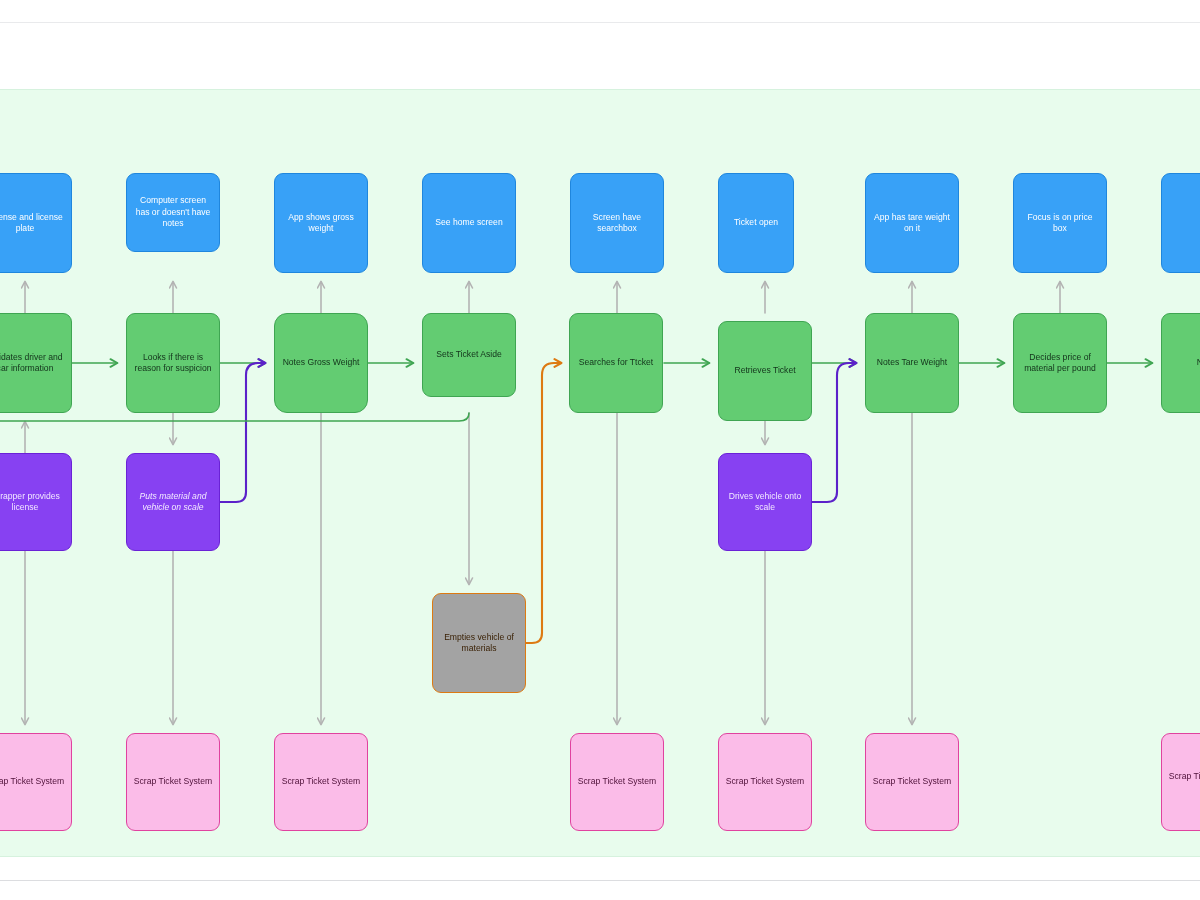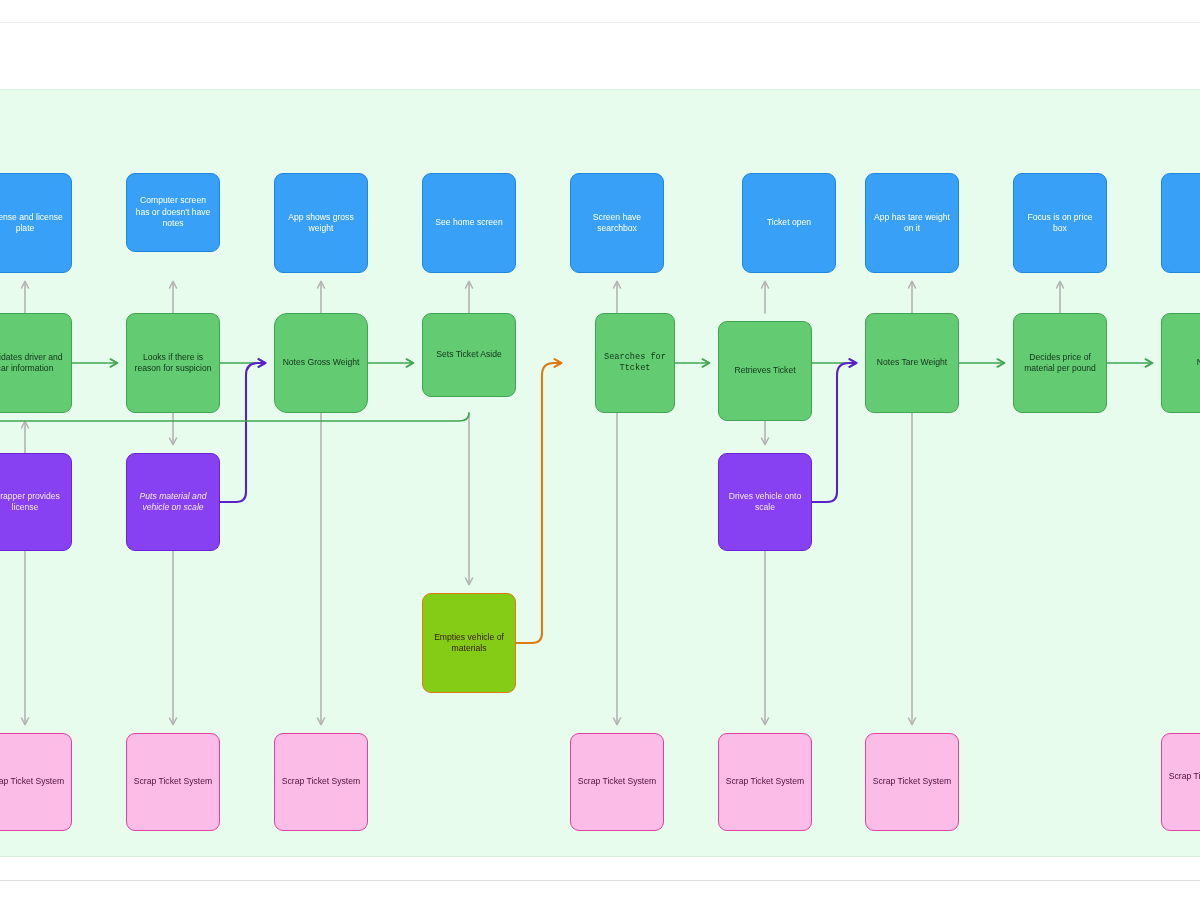--- a/index.html
+++ b/index.html
@@ -81,24 +81,25 @@
     color: #13331b;
     font-size: 8.6px;
   }
   .n-customer {            
     background: #8741f2;
     border: 1.5px solid #6a22d6;
     color: #f3e9ff;
     font-size: 8.6px;
   }
   .n-action {              
-    background: #84cc16;
+    background: #a3a3a3;
     border: 1.5px solid #dd7a12;
     color: #3a2105;
     font-size: 8.6px;
+    margin-left: 10px;
   }
   .n-system {              
     background: #fbbce8;
     border: 1.5px solid #e martin;
     border: 1.5px solid #e0429f;
     color: #4e1038;
     font-size: 8.6px;
   }
 </style>
 </head>
@@ -170,21 +171,21 @@
       </div>
       <div class="node n-evidence" style="left: 274px; top: 173px; width: 94px; height: 100px;">
         <span>App shows gross weight</span>
       </div>
       <div class="node n-evidence" style="left: 422px; top: 173px; width: 94px; height: 100px;">
         <span>See home screen</span>
       </div>
       <div class="node n-evidence" style="left: 570px; top: 173px; width: 94px; height: 100px;">
         <span>Screen have searchbox</span>
       </div>
-      <div class="node n-evidence" style="left: 742px; top: 173px; width: 94px; height: 100px;">
+      <div class="node n-evidence" style="left: 718px; top: 173px; width: 76px; height: 100px;">
         <span>Ticket open</span>
       </div>
       <div class="node n-evidence" style="left: 865px; top: 173px; width: 94px; height: 100px;">
         <span>App has tare weight on it</span>
       </div>
       <div class="node n-evidence" style="left: 1013px; top: 173px; width: 94px; height: 100px;">
         <span>Focus is on price box</span>
       </div>
       <div class="node n-evidence" style="left: 1161px; top: 173px; width: 94px; height: 100px;">
         <span>Box</span>
@@ -194,21 +195,21 @@
       </div>
       <div class="node n-employee" style="left: 126px; top: 313px; width: 94px; height: 100px;">
         <span>Looks if there is reason for suspicion</span>
       </div>
       <div class="node n-employee" style="left: 274px; top: 313px; width: 94px; height: 100px; border-radius: 13px;">
         <span>Notes Gross Weight</span>
       </div>
       <div class="node n-employee" style="left: 422px; top: 313px; width: 94px; height: 84px;">
         <span>Sets Ticket Aside</span>
       </div>
-      <div class="node n-employee" style="left: 595px; top: 313px; width: 80px; height: 100px; font-family: Liberation Mono, monospace;">
+      <div class="node n-employee" style="left: 569px; top: 313px; width: 94px; height: 100px;">
         <span>Searches for Ttcket</span>
       </div>
       <div class="node n-employee" style="left: 718px; top: 313px; width: 94px; height: 100px; margin-top: 8px;">
         <span>Retrieves Ticket</span>
       </div>
       <div class="node n-employee" style="left: 865px; top: 313px; width: 94px; height: 100px;">
         <span>Notes Tare Weight</span>
       </div>
       <div class="node n-employee" style="left: 1013px; top: 313px; width: 94px; height: 100px;">
         <span>Decides price of material per pound</span>

